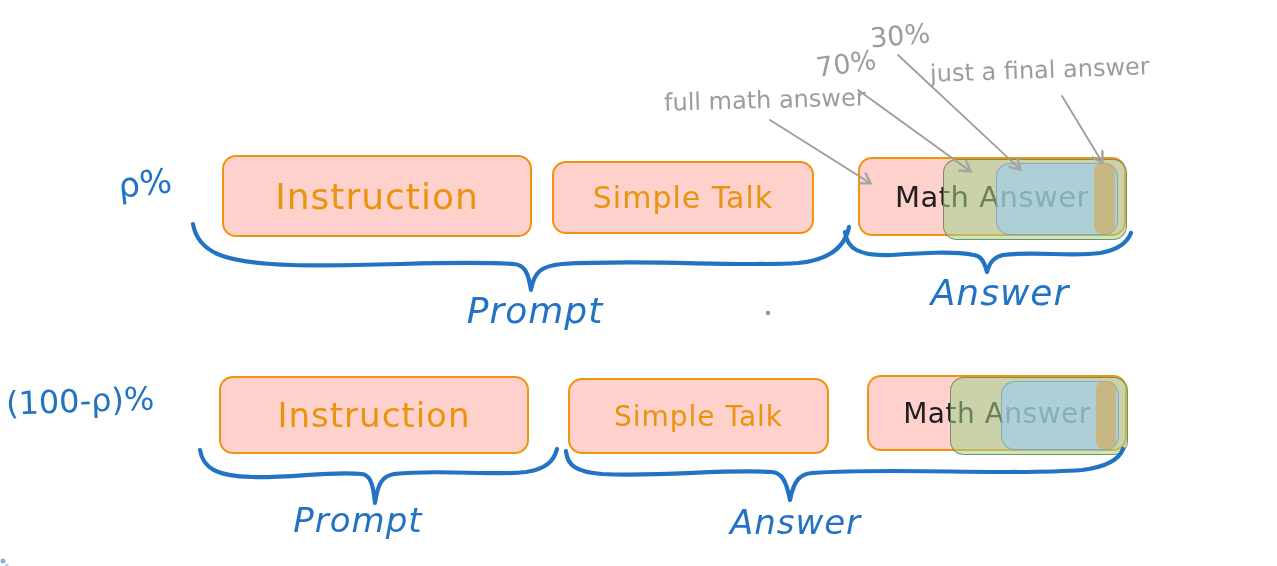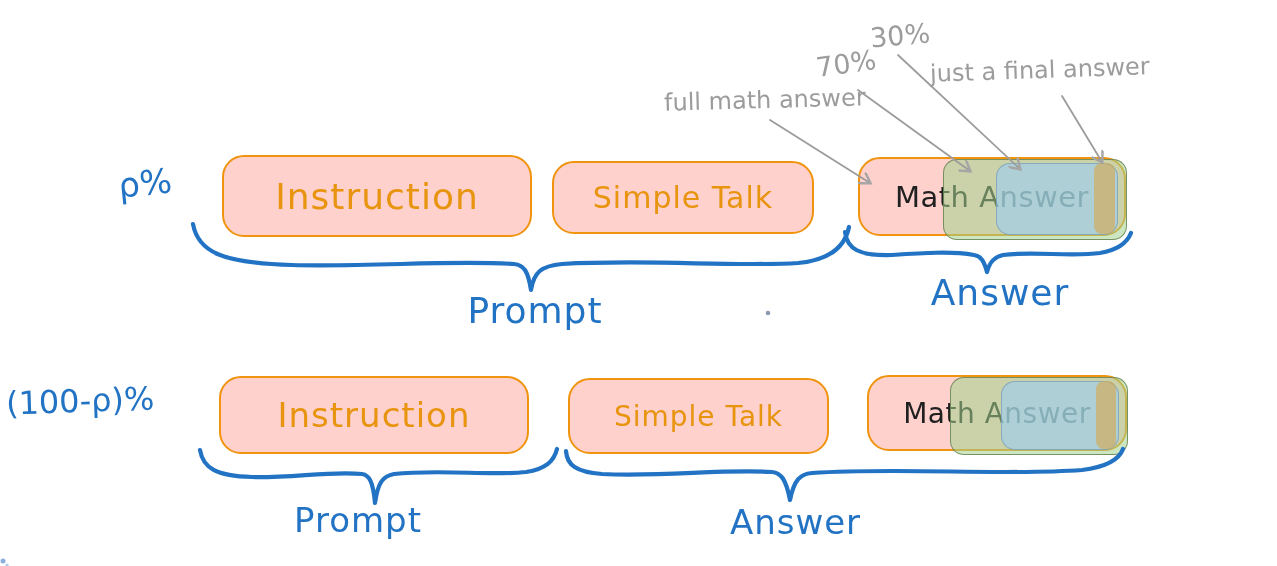--- a/index.html
+++ b/index.html
@@ -3,34 +3,34 @@
 <meta charset="utf-8">
 <style>
   html,body { margin:0; padding:0; background:#ffffff; }
   .canvas {
     position:relative; width:1277px; height:566px; background:#ffffff;
     font-family:"DejaVu Sans", sans-serif; overflow:hidden;
   }
   
   .box {
     position:absolute; background:var(--box-fill-pink); border:2.5px solid var(--box-border-orange);
-    border-radius:22px; display:flex; align-items:center; justify-content:center;
+    border-radius:14px; display:flex; align-items:center; justify-content:center;
   }
   .box-label { color:var(--box-text-orange); letter-spacing:1px; white-space:nowrap; }
   .math-box .box-label { color:var(--math-text); position:relative; z-index:1; letter-spacing:0.5px;text-align:center; }
   .overlay { position:absolute; z-index:2; }
   .ov-green { left:31.5%; width:69%; top:0; bottom:-6px; border-radius:14px;
               background:var(--overlay-green); border:1.5px solid var(--overlay-green-border); }
   .ov-blue  { left:51.5%; width:45.5%; top:4px; bottom:-1px; border-radius:14px;
               background:var(--overlay-blue); border:1.5px solid var(--overlay-blue-border); }
   .ov-tan   { left:88.5%; width:8%; top:4px; bottom:0; border-radius:8px;
               background:var(--overlay-tan); }
   
   .ratio { position:absolute; color:var(--accent-blue); white-space:nowrap; }
-  .brace-label { position:absolute; color:var(--accent-blue); text-align:center; letter-spacing:1px; white-space:nowrap; }
+  .brace-label { position:absolute; color:var(--accent-blue); text-align:center; letter-spacing:1px; white-space:nowrap;font-style:italic; }
   .annotation { position:absolute; color:var(--annotation-gray); white-space:nowrap; }
   
   .ink { position:absolute; left:0; top:0; z-index:5; pointer-events:none; }
   .brace { fill:none; stroke:var(--accent-blue); stroke-width:4.2; stroke-linecap:round; stroke-linejoin:round; }
   .arrow { fill:none; stroke:var(--annotation-gray); stroke-width:1.8; stroke-linecap:round; }
 </style>
 </head>
 <body>
 
 <div class="canvas">

